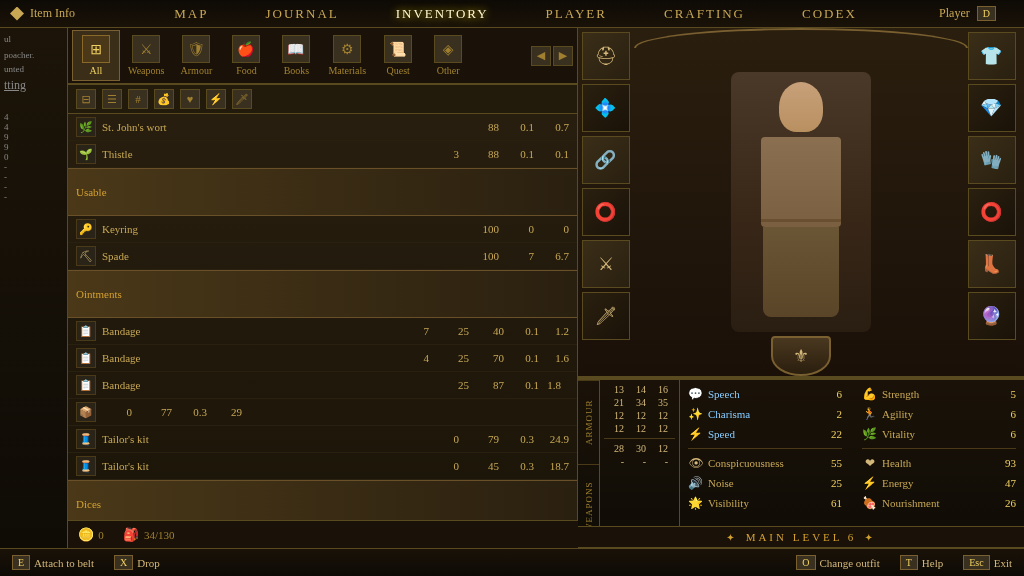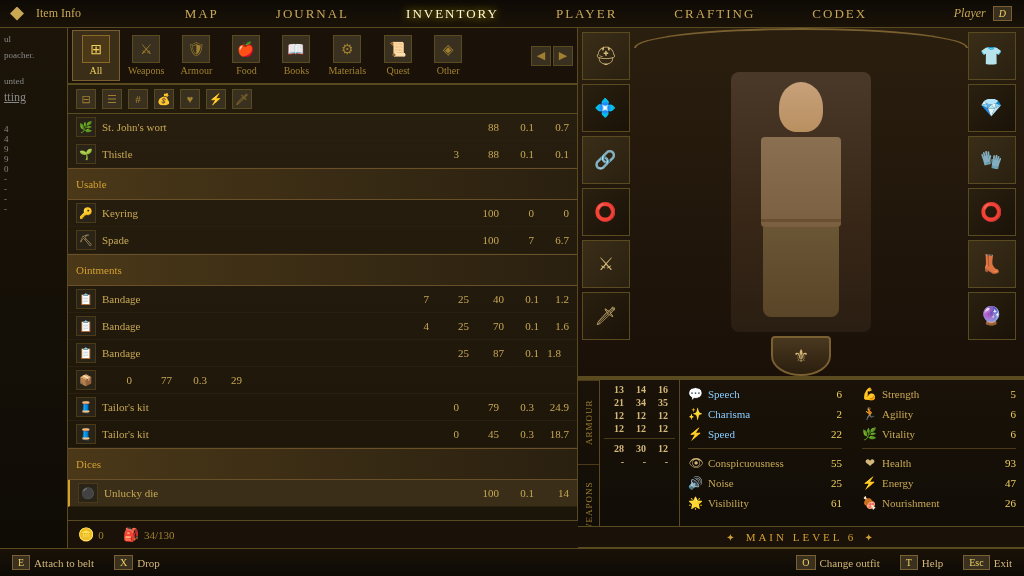--- a/index.html
+++ b/index.html
@@ -20,21 +20,21 @@
       height: 28px;
       background: linear-gradient(180deg, #0d0a05 0%, #1a1208 100%);
       border-bottom: 1px solid #5a4a20;
       display: flex;
       align-items: center;
       z-index: 10;
     }
     #item-info {
       display: flex;
       align-items: center;
-      gap: 12px;
+      gap: 6px;
       padding-left: 10px;
       font-size: 12px;
       color: #c8a855;
     }
     #item-info-icon {
       width: 14px; height: 14px;
       background: #c8a855;
       clip-path: polygon(50% 0%, 100% 50%, 50% 100%, 0% 50%);
     }
     #nav-links {
@@ -50,24 +50,23 @@
       text-transform: uppercase;
       cursor: pointer;
       margin-left: 17px;
     }
     .nav-link.active {
       color: #fff8d0;
       text-shadow: 0 0 8px #ffd700;
       font-family: Liberation Serif, serif;
     }
     #player-info {
-      padding-right: 12px;
+      padding-right: 28px;
       font-size: 12px;
       color: #c8a855;
-      font-style: italic;
     }
 
     
     #left-sidebar {
       position: absolute;
       top: 28px; left: 0;
       width: 68px;
       bottom: 28px;
       background: linear-gradient(180deg, #1c1408 0%, #0f0c06 100%);
       border-right: 1px solid #5a4a20;
@@ -149,21 +148,21 @@
 
     
     #item-list {
       flex: 1;
       overflow-y: auto;
       scrollbar-width: thin;
       scrollbar-color: #5a4a20 #1a1208;
     }
     .section-header {
       background: linear-gradient(90deg, #4a3818 0%, #2a2010 100%);
-      padding: 9px 8px;
+      padding: 17px 8px;
       font-size: 11px;
       color: #d4a030;
       border-top: 1px solid #6a5028;
       border-bottom: 1px solid #6a5028;
     }
     .item-row {
       display: flex;
       align-items: center;
       padding: 3px 8px;
       border-bottom: 1px solid #2a2010;
@@ -352,21 +351,20 @@
       padding: 4px;
       border-right: 1px solid #5a4a20;
       display: flex;
       flex-direction: column;
       gap: 2px;
     }
     .armour-row {
       display: flex;
       gap: 2px;
       align-items: center;
-      font-weight: bold;
     }
     .armour-num {
       font-size: 10px;
       color: #d4b87a;
       width: 20px;
       text-align: right;
     }
 
     
     #main-stats {
@@ -480,21 +478,21 @@
     <span class="nav-link">CODEX</span>
   </div>
   <div id="player-info">
     <span>Player</span>
     <span style="background:#3a3020;border:1px solid #7a6030;padding:1px 5px;font-size:10px;margin-left:4px;color:#f0d060;">D</span>
   </div>
 </div>
 
 <div id="left-sidebar">
   <div style="font-size:9px;color:#888;margin-bottom:6px;">ul</div>
-  <div style="font-size:9px;color:#888;margin-bottom:16px;">poacher.</div>
+  <div style="font-size:9px;color:#888;margin-bottom:4px;">poacher.</div>
   <div style="font-size:9px;color:#888;margin-bottom:4px;">unted</div>
   <div style="font-size:12px;color:#888;margin-bottom:19px;text-decoration:underline;">tting</div>
   <div style="margin-top:auto;">
     <div style="font-size:9px;color:#888;">4</div>
     <div style="font-size:9px;color:#888;">4</div>
     <div style="font-size:9px;color:#888;">9</div>
     <div style="font-size:9px;color:#888;">9</div>
     <div style="font-size:9px;color:#888;">0</div>
     <div style="font-size:9px;color:#888;">-</div>
     <div style="font-size:9px;color:#888;">-</div>

